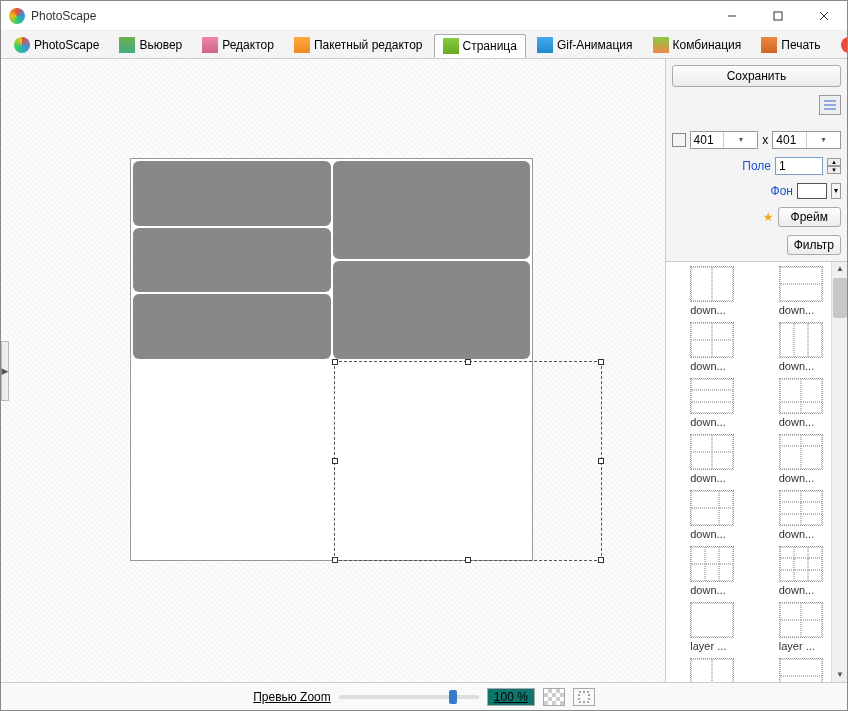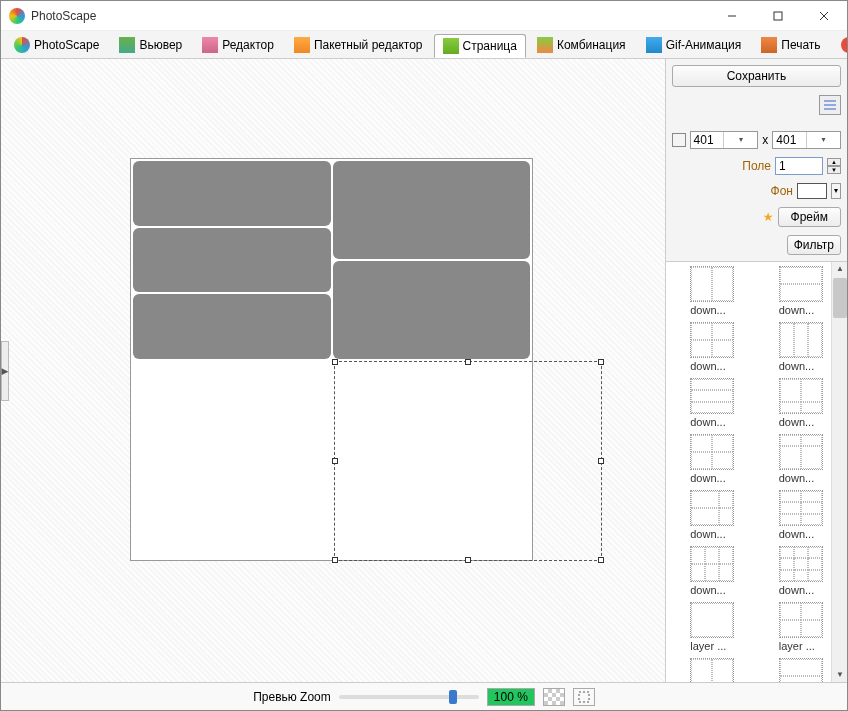--- a/index.html
+++ b/index.html
@@ -37,21 +37,21 @@
 .sel-box .handle { position: absolute; width: 6px; height: 6px; background: #fff; border: 1px solid #333; }
 .h-tl{top:-3px;left:-3px} .h-tm{top:-3px;left:50%;margin-left:-3px} .h-tr{top:-3px;right:-3px}
 .h-ml{top:50%;left:-3px;margin-top:-3px} .h-mr{top:50%;right:-3px;margin-top:-3px}
 .h-bl{bottom:-3px;left:-3px} .h-bm{bottom:-3px;left:50%;margin-left:-3px} .h-br{bottom:-3px;right:-3px}
 
 
 .rightpanel { width: 182px; background: #f4f4f4; border-left: 1px solid #ccc; display: flex; flex-direction: column; }
 .rp-top { padding: 6px; display: flex; flex-direction: column; gap: 8px; }
 .btn { background: linear-gradient(#fdfdfd,#ececec); border: 1px solid #aaa; border-radius: 3px; padding: 3px 8px; text-align: center; cursor: default; }
 .row { display: flex; align-items: center; gap: 4px; justify-content: flex-end; }
-.row label { color: #a16207; margin-left: 22px; }
+.row label { color: #1d4ed8; margin-left: 22px; }
 .num-input { width: 48px; border: 1px solid #7a9ecc; padding: 1px 3px; background: #fff; }
 .num-input.hl { background: #cce4ff; }
 .spin { width: 14px; display: flex; flex-direction: column; }
 .spin div { height: 8px; border: 1px solid #999; background: #eee; font-size: 6px; line-height: 6px; text-align: center; }
 .dropdown { width: 71px; display:flex; border:1px solid #999; background:#fff;}
 .dropdown span{flex:1; padding:1px 3px;}
 .dropdown .dd-arrow{width:14px;border-left:1px solid #ccc;text-align:center;font-size:8px;line-height:14px;color:#555;}
 .color-swatch { width: 30px; height: 16px; border: 1px solid #555; background: #fff; }
 .small-toggle{width:22px;height:20px;border:1px solid #999;background:#eee;display:flex;align-items:center;justify-content:center;}
 
@@ -59,24 +59,24 @@
 .tgrid { display: grid; grid-template-columns: repeat(2, 1fr); gap: 6px 4px; }
 .tmpl { display: flex; flex-direction: column; align-items: center; gap: 2px; }
 .tmpl .thumb { width: 44px; height: 36px; border: 1px dotted #999; background: #fff; display: grid; }
 .tmpl .tlabel { font-size: 11px; color: #333; width: 44px; overflow: hidden; text-overflow: ellipsis; white-space: nowrap; }
 .tmpl .thumb div { border: 1px dotted #bbb; }
 .scrolltrack { position: absolute; right: 0; top: 0; bottom: 0; width: 16px; background: #f0f0f0; border-left: 1px solid #ddd; }
 .scrollthumb { position: absolute; width: 14px; left: 1px; top: 16px; height: 40px; background: #c8c8c8; border-radius: 2px; }
 .scrollarrow{position:absolute;width:14px;height:14px;left:1px;text-align:center;font-size:8px;color:#555;line-height:14px;}
 
 
-.statusbar { height: 28px; display: flex; align-items: center; justify-content: center; gap: 8px; border-top: 1px solid #ccc; background: #f9f9f9; }
+.statusbar { height: 28px; display: flex; align-items: center; justify-content: center; gap: 8px; border-top: 1px solid #ccc; background: #f9f9f9; text-decoration: underline; }
 .zoom-slider { width: 140px; height: 4px; background: #ddd; position: relative; border-radius: 2px; }
 .zoom-slider .zthumb { position: absolute; width: 8px; height: 14px; background: #3a7acc; top: -5px; left: 110px; border-radius: 2px; }
-.zoom-val { border: 1px solid #aaa; padding: 1px 6px; background: #22c55e; }
+.zoom-val { border: 1px solid #aaa; padding: 1px 6px; background: #0f766e; }
 .checker { width: 22px; height: 18px; background: repeating-conic-gradient(#ccc 0 25%, #fff 0 50%) 0 0/8px 8px; border:1px solid #aaa;}
 .expand-icon{width:22px;height:18px;border:1px solid #aaa;display:flex;align-items:center;justify-content:center;}
 </style>
 </head>
 <body>
 
 <div class="titlebar">
   <div class="app-icon"></div>
   <div class="title">PhotoScape</div>
   <div class="win-btns">
@@ -114,26 +114,26 @@
     </div>
   <div class="tab">
       <span class="ticon" style="background:linear-gradient(#fa4,#e82)"></span>
       <span>Пакетный редактор</span>
     </div>
   <div class="tab active">
       <span class="ticon" style="background:linear-gradient(#8c4,#6a2)"></span>
       <span>Страница</span>
     </div>
   <div class="tab">
+      <span class="ticon" style="background:linear-gradient(#4ae,#28c)"></span>
+      <span>Gif-Анимация</span>
+    </div>
+  <div class="tab">
       <span class="ticon" style="background:linear-gradient(#8c4,#e84)"></span>
       <span>Комбинация</span>
-    </div>
-  <div class="tab">
-      <span class="ticon" style="background:linear-gradient(#4ae,#28c)"></span>
-      <span>Gif-Анимация</span>
     </div>
   <div class="tab">
       <span class="ticon" style="background:linear-gradient(#e84,#c62)"></span>
       <span>Печать</span>
     </div>
   <div class="tab">
       <span class="ticon" style="background:#e74c3c;border-radius:50%"></span>
     </div>
 </div>
 

